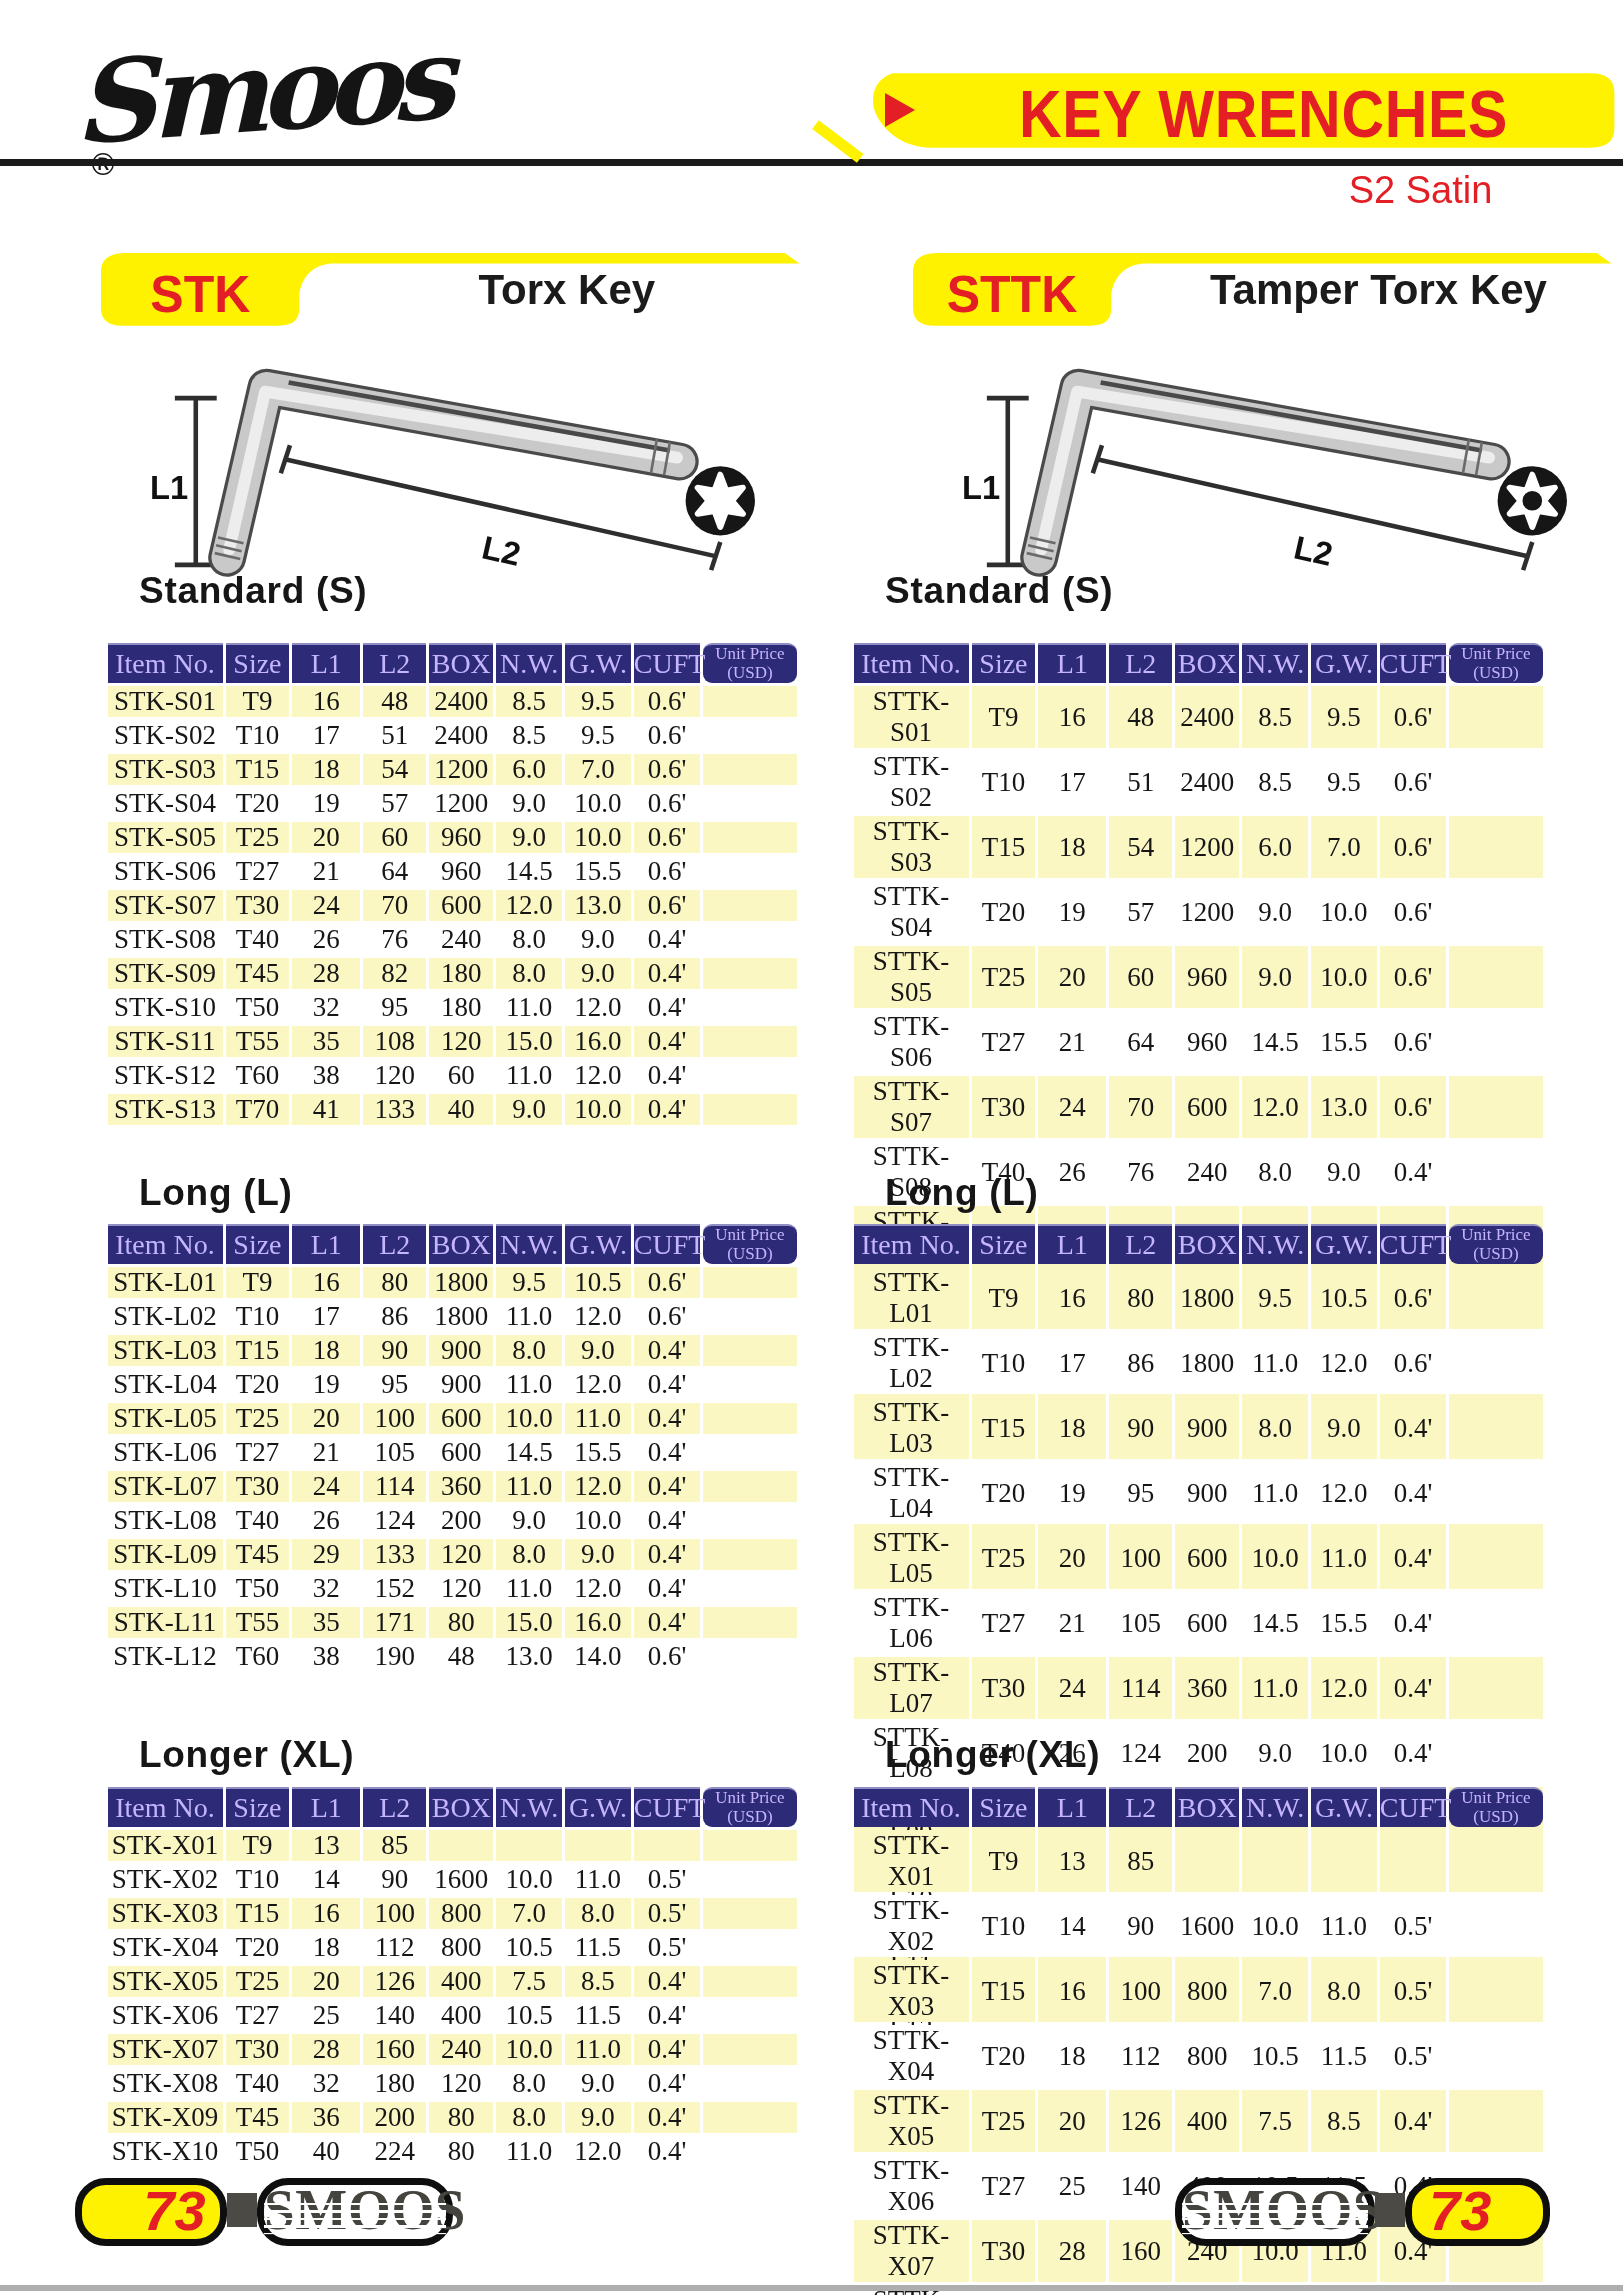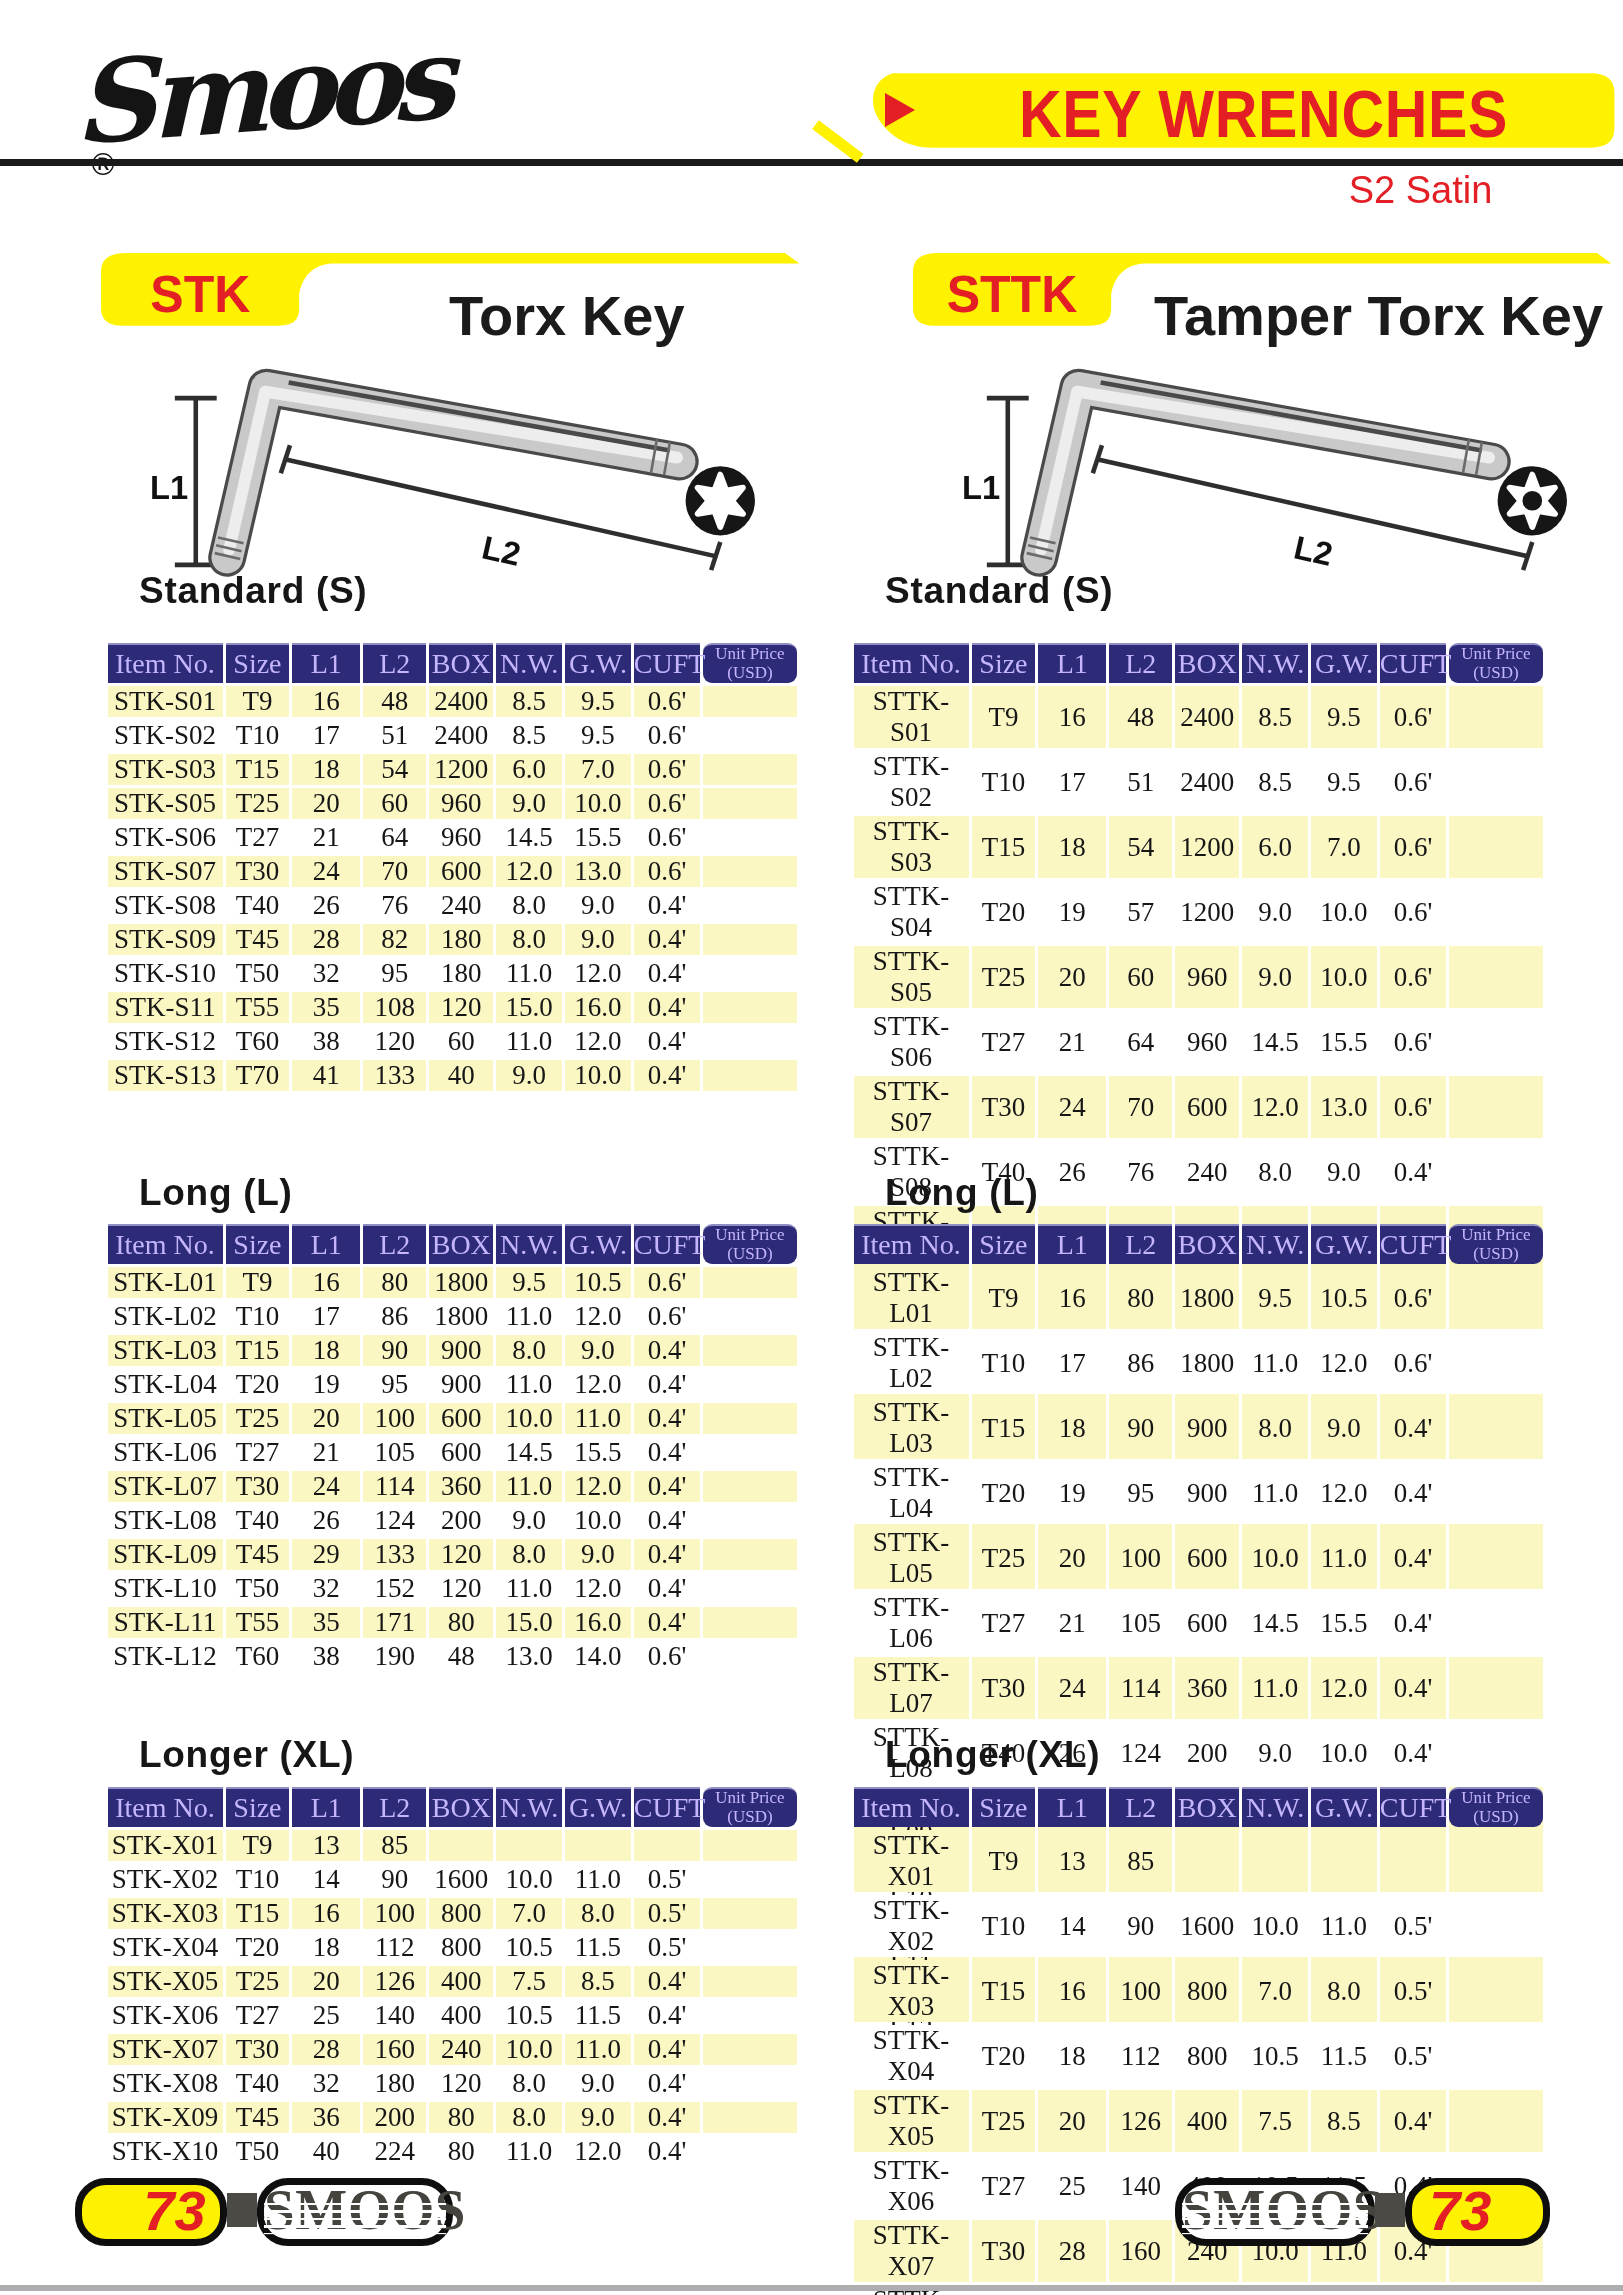--- a/index.html
+++ b/index.html
@@ -26,22 +26,22 @@
 
   
   .col{position:absolute;top:249px;width:779px;height:2002px;}
   .col.left{left:98px;} .col.right{left:844px;}
 
   .banner{position:absolute;top:3.9px;width:703px;height:76px;}
   .col.left  .banner{left:3.3px;} .col.right .banner{left:69px;}
   .banner svg{position:absolute;left:0;top:0;}
   .banner .code{position:absolute;left:0;top:11.8px;width:198px;text-align:center;
         font-size:50px;font-weight:bold;color:#e31e24;transform:scaleY(1.05);}
-  .banner .ptitle{position:absolute;left:230px;top:30px;width:471px;text-align:center;
-        font-size:56px;font-weight:bold;color:#1b1b1b;white-space:nowrap;}
+  .banner .ptitle{position:absolute;left:230px;top:13px;width:471px;text-align:center;
+        font-size:42px;font-weight:bold;color:#1b1b1b;white-space:nowrap;}
 
   .diagram{position:absolute;top:98px;width:654px;height:252px;}
   .col.left .diagram{left:52px;} .col.right .diagram{left:118px;}
 
   .sec-h{position:absolute;left:41px;width:458px;font-size:37px;font-weight:bold;color:#161616;letter-spacing:0.7px;}
   .sec-h.s{top:321px;} .sec-h.l{top:923px;} .sec-h.xl{top:1485px;}
 
   table.spec{position:absolute;left:6.5px;width:695px;border-collapse:separate;border-spacing:3.9px 3.3px;
         table-layout:fixed;font-family:"Liberation Serif",serif;}
   table.spec.s{top:391px;} table.spec.l{top:972px;} table.spec.xl{top:1535px;}
@@ -179,20 +179,31 @@
             <td></td>
           </tr>
           <tr class="y">
             <td>STK-S03</td>
             <td>T15</td>
             <td>18</td>
             <td>54</td>
             <td>1200</td>
             <td>6.0</td>
             <td>7.0</td>
+            <td>0.6'</td>
+            <td></td>
+          </tr>
+          <tr>
+            <td>STK-S04</td>
+            <td>T20</td>
+            <td>19</td>
+            <td>57</td>
+            <td>1200</td>
+            <td>9.0</td>
+            <td>10.0</td>
             <td>0.6'</td>
             <td></td>
           </tr>
           <tr class="y">
             <td>STK-S05</td>
             <td>T25</td>
             <td>20</td>
             <td>60</td>
             <td>960</td>
             <td>9.0</td>

